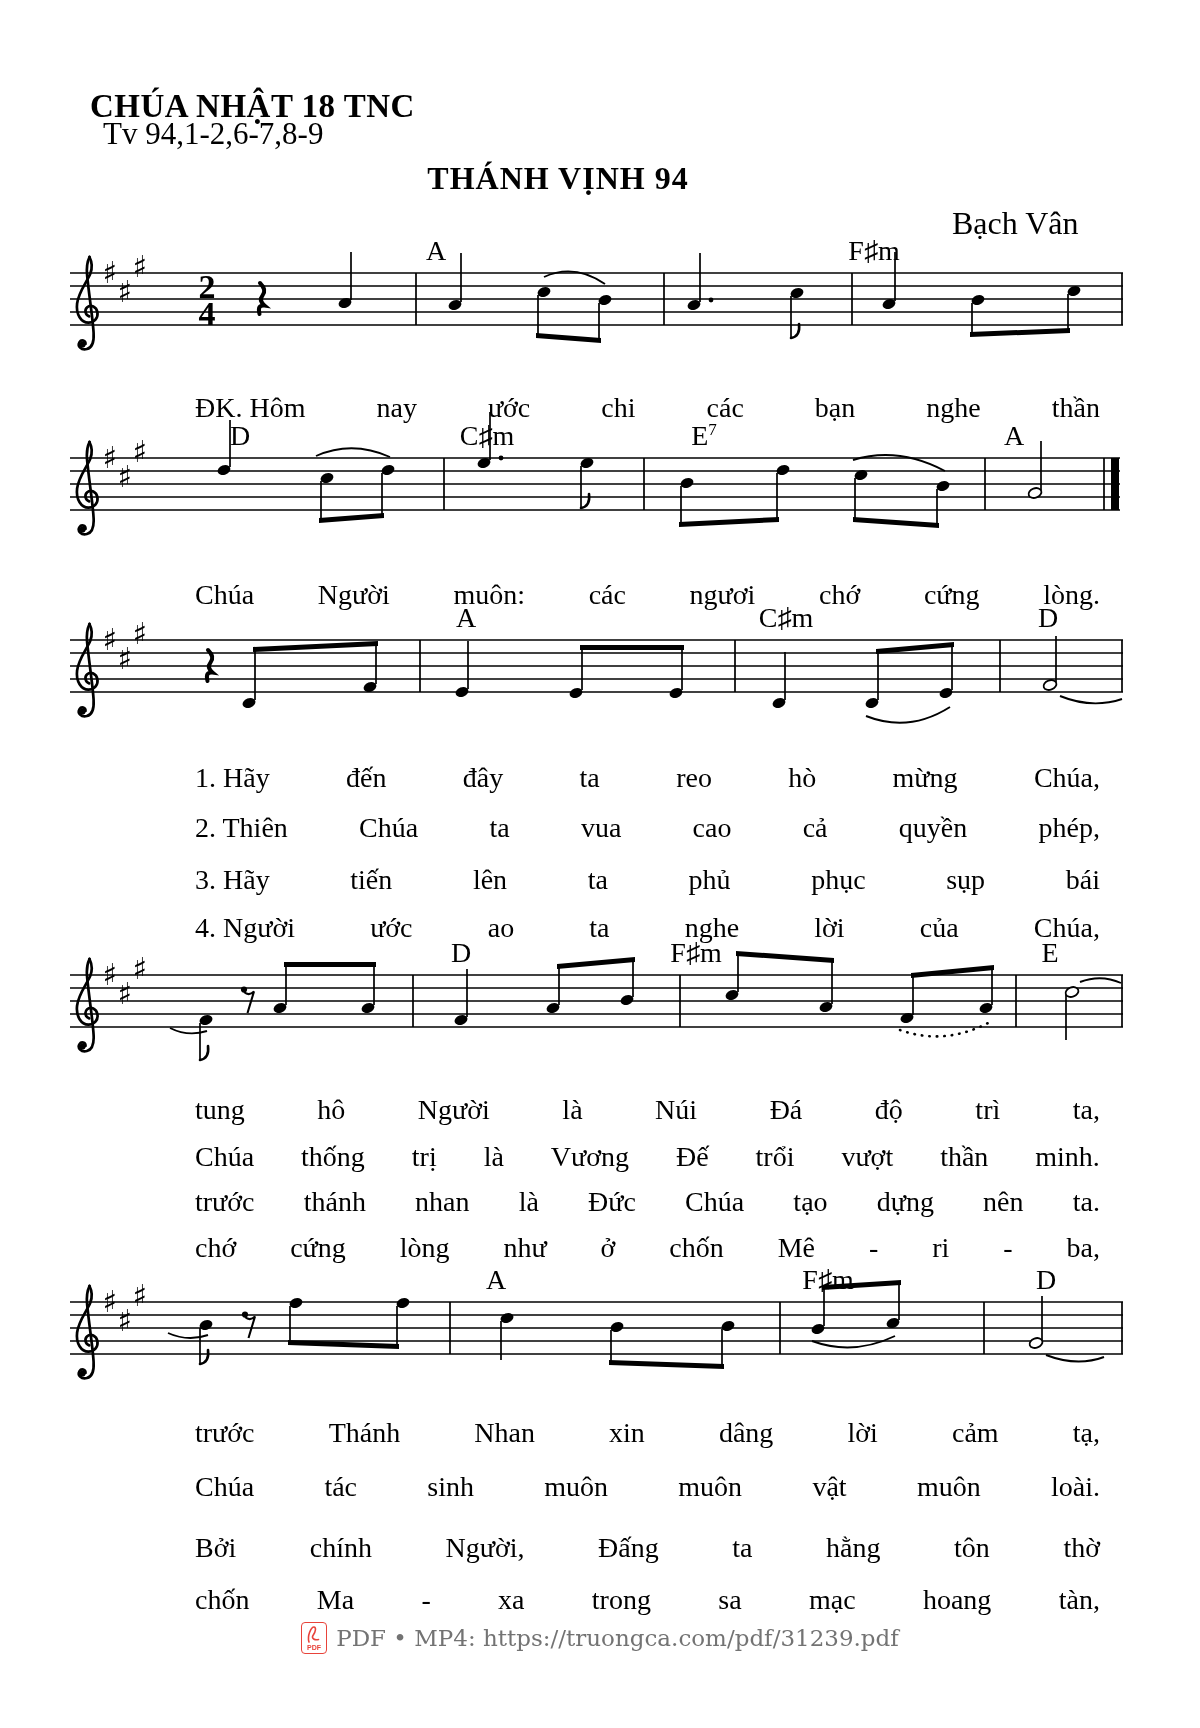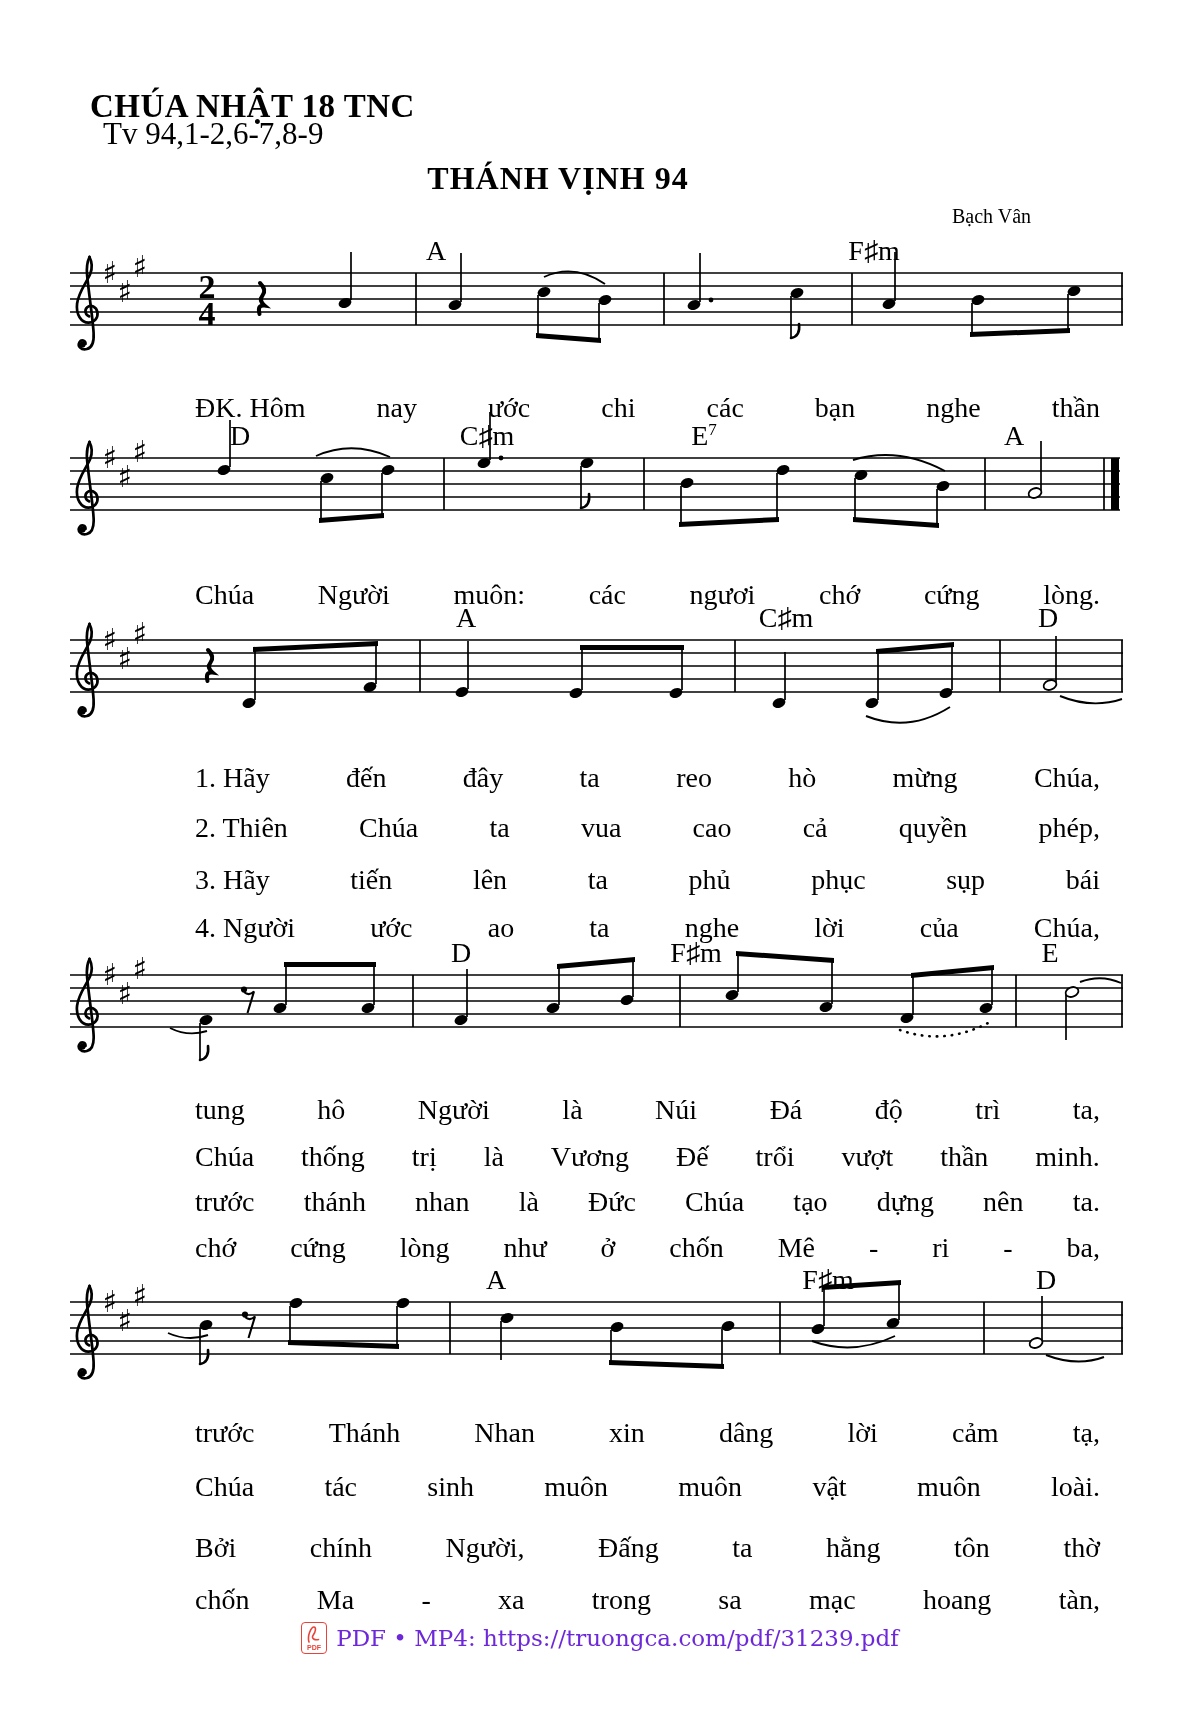--- a/index.html
+++ b/index.html
@@ -2,32 +2,32 @@
 <html><head>
 <meta charset="utf-8">
 <style>
   html,body{margin:0;padding:0;background:#fff;}
   .page{position:relative;width:1200px;height:1728px;background:#fff;overflow:hidden;
         font-family:"Liberation Serif","DejaVu Serif",serif;color:#000;}
   .kicker{position:absolute;left:90px;top:88px;font-size:33px;font-weight:bold;letter-spacing:.5px;}
   .ref{position:absolute;left:103px;top:116px;font-size:31px;}
   .title{position:absolute;left:558px;top:160px;transform:translateX(-50%);
          font-size:32px;font-weight:bold;letter-spacing:1px;white-space:nowrap;}
-  .composer{position:absolute;left:952px;top:205px;font-size:20px;}
+  .composer{position:absolute;left:952px;top:205px;font-size:32px;}
   .chord{position:absolute;transform:translateX(-50%);font-size:28px;white-space:nowrap;
          font-family:"Liberation Serif","DejaVu Sans",serif;}
   .chord sup{font-size:17px;}
   .lyrics{position:absolute;left:195px;width:905px;display:flex;justify-content:space-between;
           font-size:28px;white-space:nowrap;line-height:1.2;margin-top:17px;}
   .score{position:absolute;left:0;top:0;pointer-events:none;}
   .footer{position:absolute;top:1622px;left:0;width:1200px;display:flex;align-items:center;
           justify-content:center;gap:9px;}
   .pdf-badge{width:24px;height:30px;border:1.6px solid #e8433a;border-radius:4px;background:#fff;
              display:flex;align-items:center;justify-content:center;}
-  .footer-text{font-family:"DejaVu Serif",serif;font-size:23px;color:#6d28d9;}
+  .footer-text{font-family:"DejaVu Serif",serif;font-size:23px;color:#737373;}
 </style>
 </head>
 <body>
 
 <div class="page">
 
   <div class="kicker">CHÚA NHẬT 18 TNC</div>
   <div class="ref">Tv 94,1-2,6-7,8-9</div>
   <div class="title">THÁNH VỊNH 94</div>
   <div class="composer">Bạch Vân</div>

